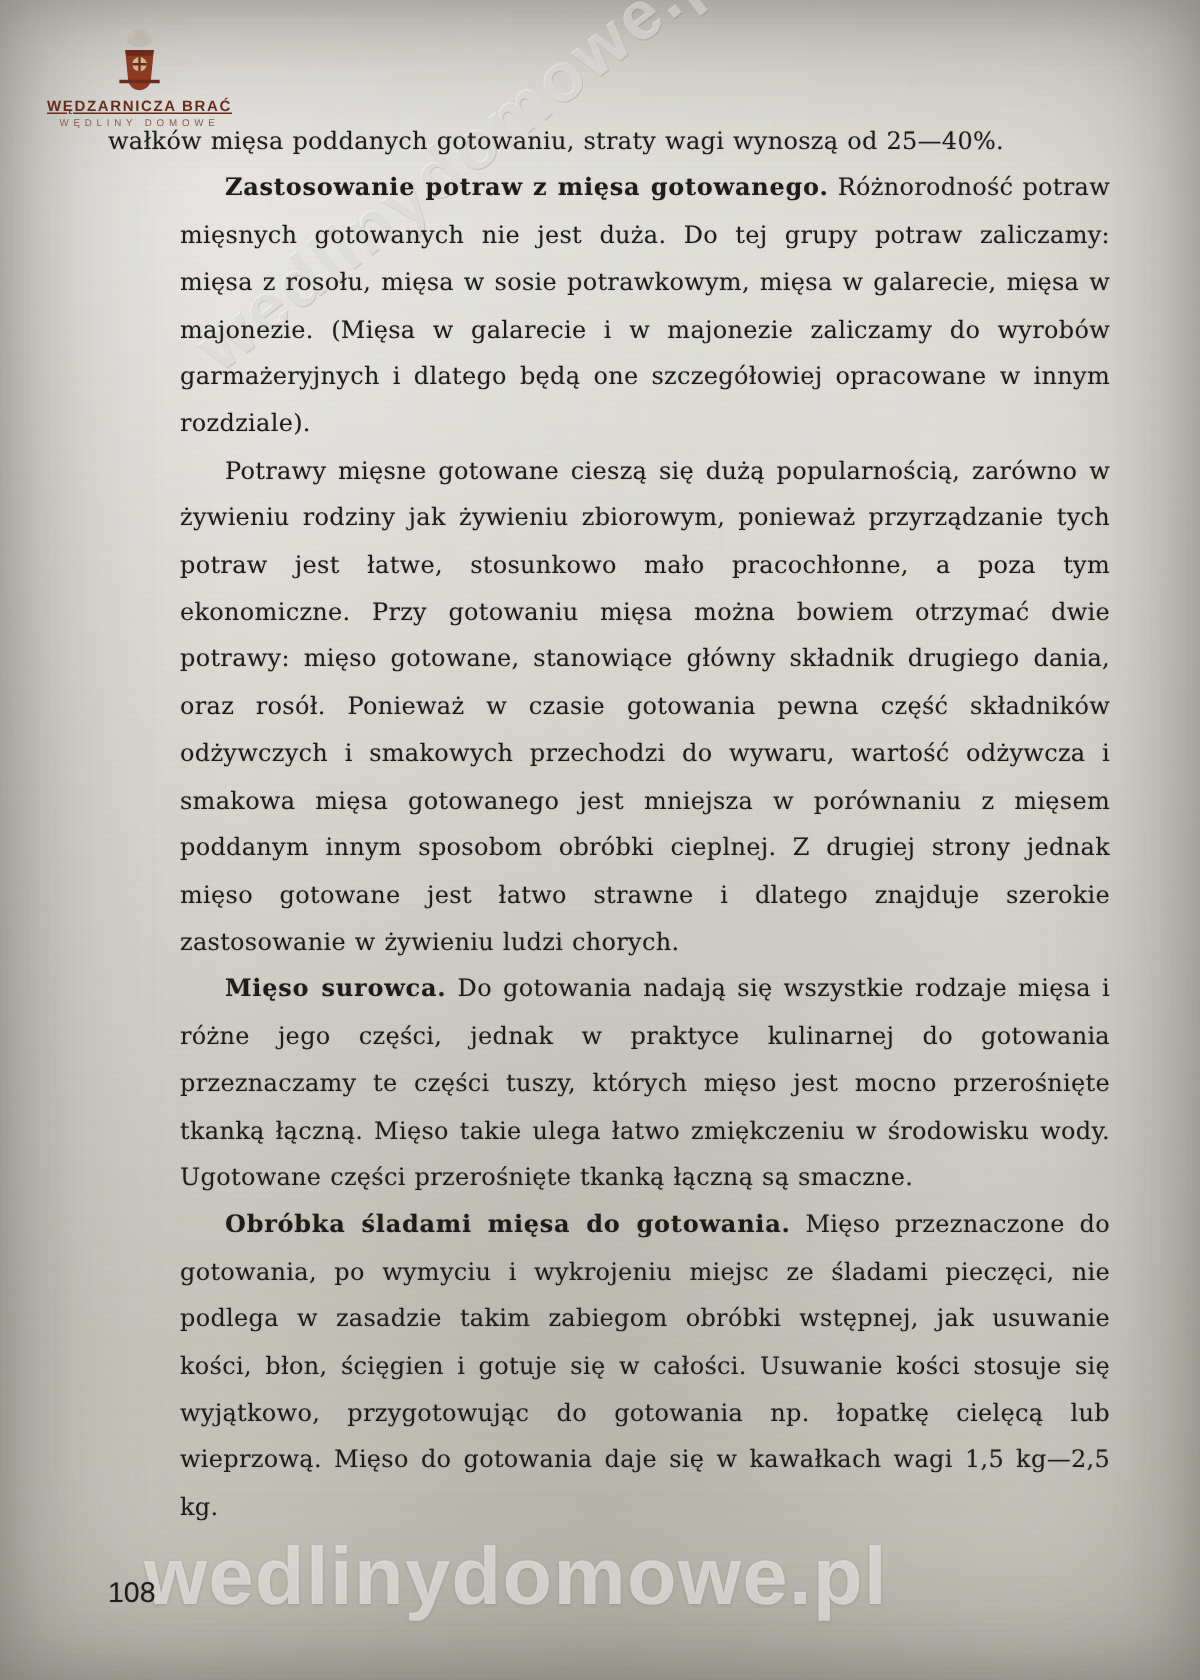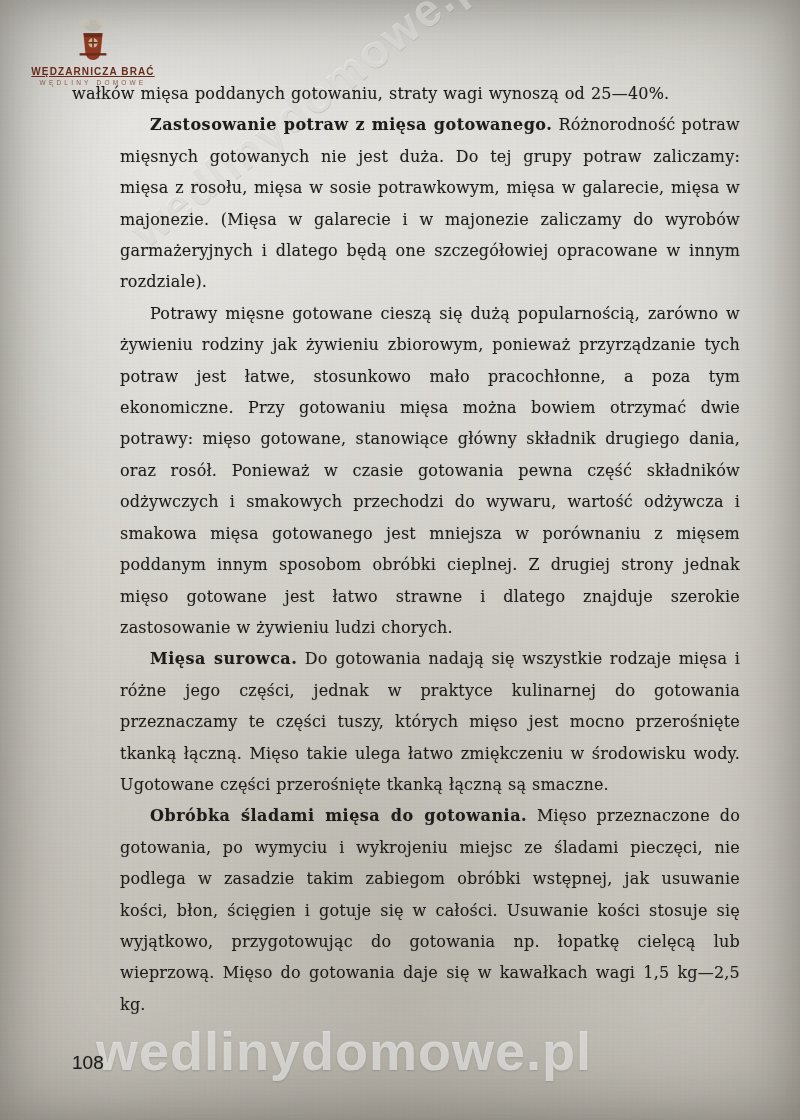--- a/index.html
+++ b/index.html
@@ -170,21 +170,21 @@
       <span>wałków mięsa poddanych gotowaniu, straty wagi wynoszą od 25—40%.</span>
     </p>
     <p class="para indent">
       <span class="run-head">Zastosowanie potraw z mięsa gotowanego.</span>
       <span>Różnorodność potraw mięsnych gotowanych nie jest duża. Do tej grupy potraw zaliczamy: mięsa z rosołu, mięsa w sosie potrawkowym, mięsa w galarecie, mięsa w majonezie. (Mięsa w galarecie i w majonezie zaliczamy do wyrobów garmażeryjnych i dlatego będą one szczegółowiej opracowane w innym rozdziale).</span>
     </p>
     <p class="para indent">
       <span>Potrawy mięsne gotowane cieszą się dużą popularnością, zarówno w żywieniu rodziny jak żywieniu zbiorowym, ponieważ przyrządzanie tych potraw jest łatwe, stosunkowo mało pracochłonne, a poza tym ekonomiczne. Przy gotowaniu mięsa można bowiem otrzymać dwie potrawy: mięso gotowane, stanowiące główny składnik drugiego dania, oraz rosół. Ponieważ w czasie gotowania pewna część składników odżywczych i smakowych przechodzi do wywaru, wartość odżywcza i smakowa mięsa gotowanego jest mniejsza w porównaniu z mięsem poddanym innym sposobom obróbki cieplnej. Z drugiej strony jednak mięso gotowane jest łatwo strawne i dlatego znajduje szerokie zastosowanie w żywieniu ludzi chorych.</span>
     </p>
     <p class="para indent">
-      <span class="run-head">Mięsa surowca.</span>
+      <span class="run-head">Mięso surowca.</span>
       <span>Do gotowania nadają się wszystkie rodzaje mięsa i różne jego części, jednak w praktyce kulinarnej do gotowania przeznaczamy te części tuszy, których mięso jest mocno przerośnięte tkanką łączną. Mięso takie ulega łatwo zmiękczeniu w środowisku wody. Ugotowane części przerośnięte tkanką łączną są smaczne.</span>
     </p>
     <p class="para indent">
       <span class="run-head">Obróbka śladami mięsa do gotowania.</span>
       <span>Mięso przeznaczone do gotowania, po wymyciu i wykrojeniu miejsc ze śladami pieczęci, nie podlega w zasadzie takim zabiegom obróbki wstępnej, jak usuwanie kości, błon, ścięgien i gotuje się w całości. Usuwanie kości stosuje się wyjątkowo, przygotowując do gotowania np. łopatkę cielęcą lub wieprzową. Mięso do gotowania daje się w kawałkach wagi 1,5 kg—2,5 kg.</span>
     </p>
   </div>
 
   <div class="wm-bottom">wedlinydomowe.pl</div>
 

